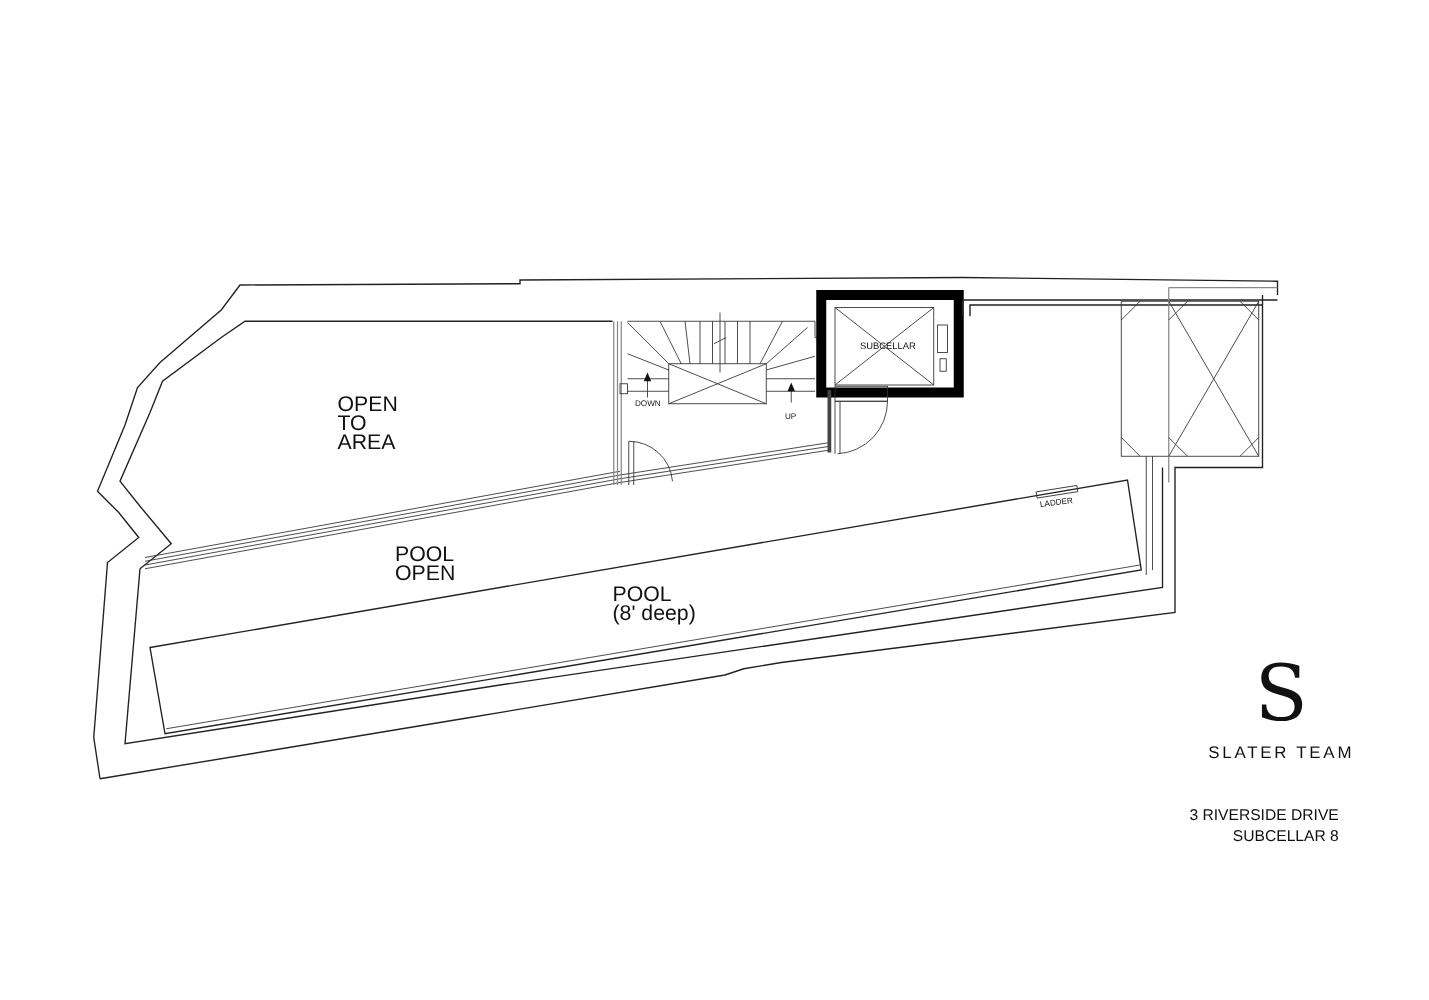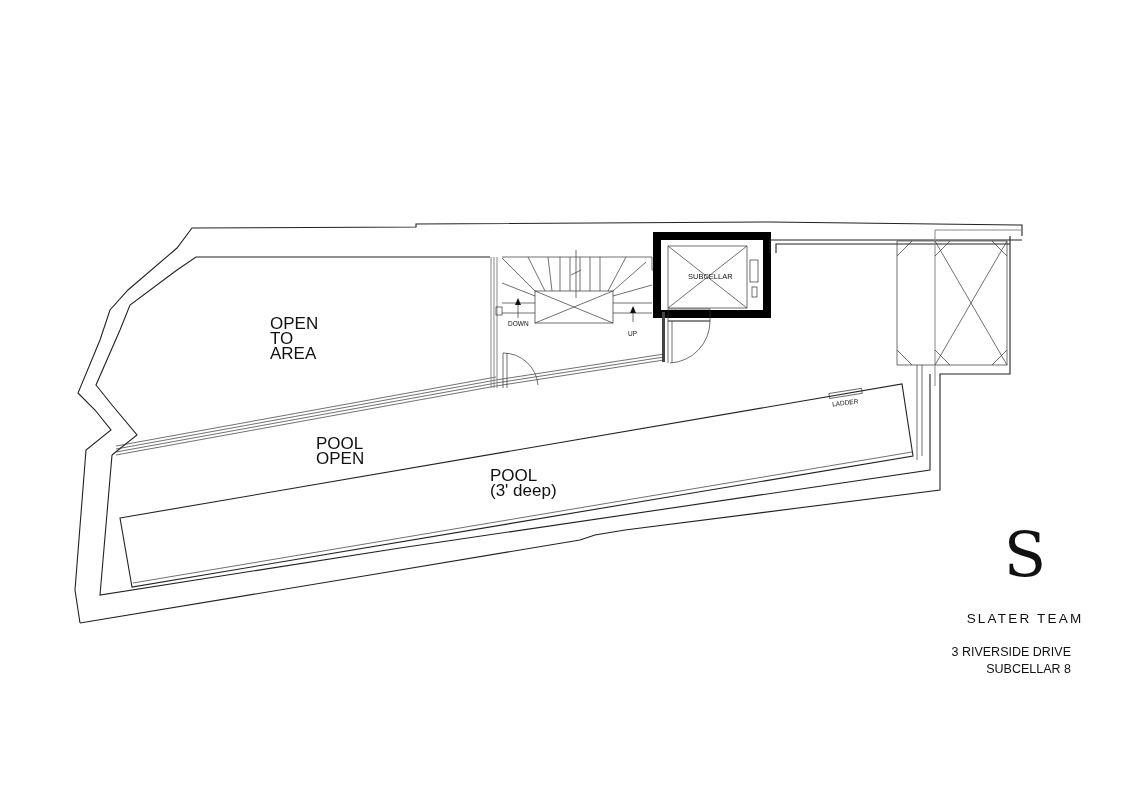--- a/index.html
+++ b/index.html
@@ -6,21 +6,21 @@
   body { width: 1143px; height: 800px; position: relative; overflow: hidden; font-family: "Liberation Sans", sans-serif; }
   #plan { position: absolute; left: 0; top: 0; width: 1143px; height: 800px; }
   .wall { fill: none; stroke: #222; stroke-width: 1.1; }
   .thin { fill: none; stroke: #333; stroke-width: 0.7; }
   .gray { fill: none; stroke: #888; stroke-width: 1; }
   .thick { fill: none; stroke: #000; stroke-width: 8; }
   .room-label { position: absolute; text-align: left; color: #111; font-size: 17px; line-height: 15px; }
   .small-label { position: absolute; color: #111; font-size: 6.5px; }
   .brand { position: absolute; left: 930px; top: 520px; width: 190px; text-align: center; }
   .brand-s { font-family: "DejaVu Serif", serif; font-size: 62px; line-height: 70px; color: #111; display: block; }
-  .brand-name { font-family: "Liberation Sans", sans-serif; font-size: 13.5px; letter-spacing: 2.2px; color: #111; display: block; margin-top: 21px; }
+  .brand-name { font-family: "Liberation Sans", sans-serif; font-size: 13.5px; letter-spacing: 2.2px; color: #111; display: block; margin-top: 4px; }
   .caption { position: absolute; right: 72px; top: 644px; text-align: right; font-size: 12.5px; line-height: 17px; color: #111; }
 </style>
 </head>
 <body>
 
 <svg id="plan" viewBox="0 0 1143 800" xmlns="http://www.w3.org/2000/svg">
 
   <g>
     <polyline class="wall" points="80,623 75,590 86,450 111,430 95,410 78,393 100,340 110,310 128,290 177,248 192,228 416,227 416,224 770,222 1022,225 1022,236"></polyline>
     <polyline class="wall" points="80,623 370,575 580,540 595,535 625,530 940,490 940,374 1010,374 1010,236"></polyline>
@@ -121,21 +121,21 @@
   <div>AREA</div>
 </div>
 
 <div class="room-label" style="left:316px; top:436px; width:70px;">
   <div>POOL</div>
   <div>OPEN</div>
 </div>
 
 <div class="room-label" style="left:490px; top:468px; width:80px;">
   <div>POOL</div>
-  <div>(3' deep)</div>
+  <div>(8' deep)</div>
 </div>
 
 <div class="small-label" style="left:688px; top:272px; font-size:7.5px;">SUBCELLAR</div>
 <div class="small-label" style="left:508px; top:320px;">DOWN</div>
 <div class="small-label" style="left:628px; top:330px;">UP</div>
 <div class="small-label" style="left:832px; top:399px; transform:rotate(-7deg);">LADDER</div>
 
 <div class="brand">
   <span class="brand-s">S</span>
   <span class="brand-name">SLATER TEAM</span>

